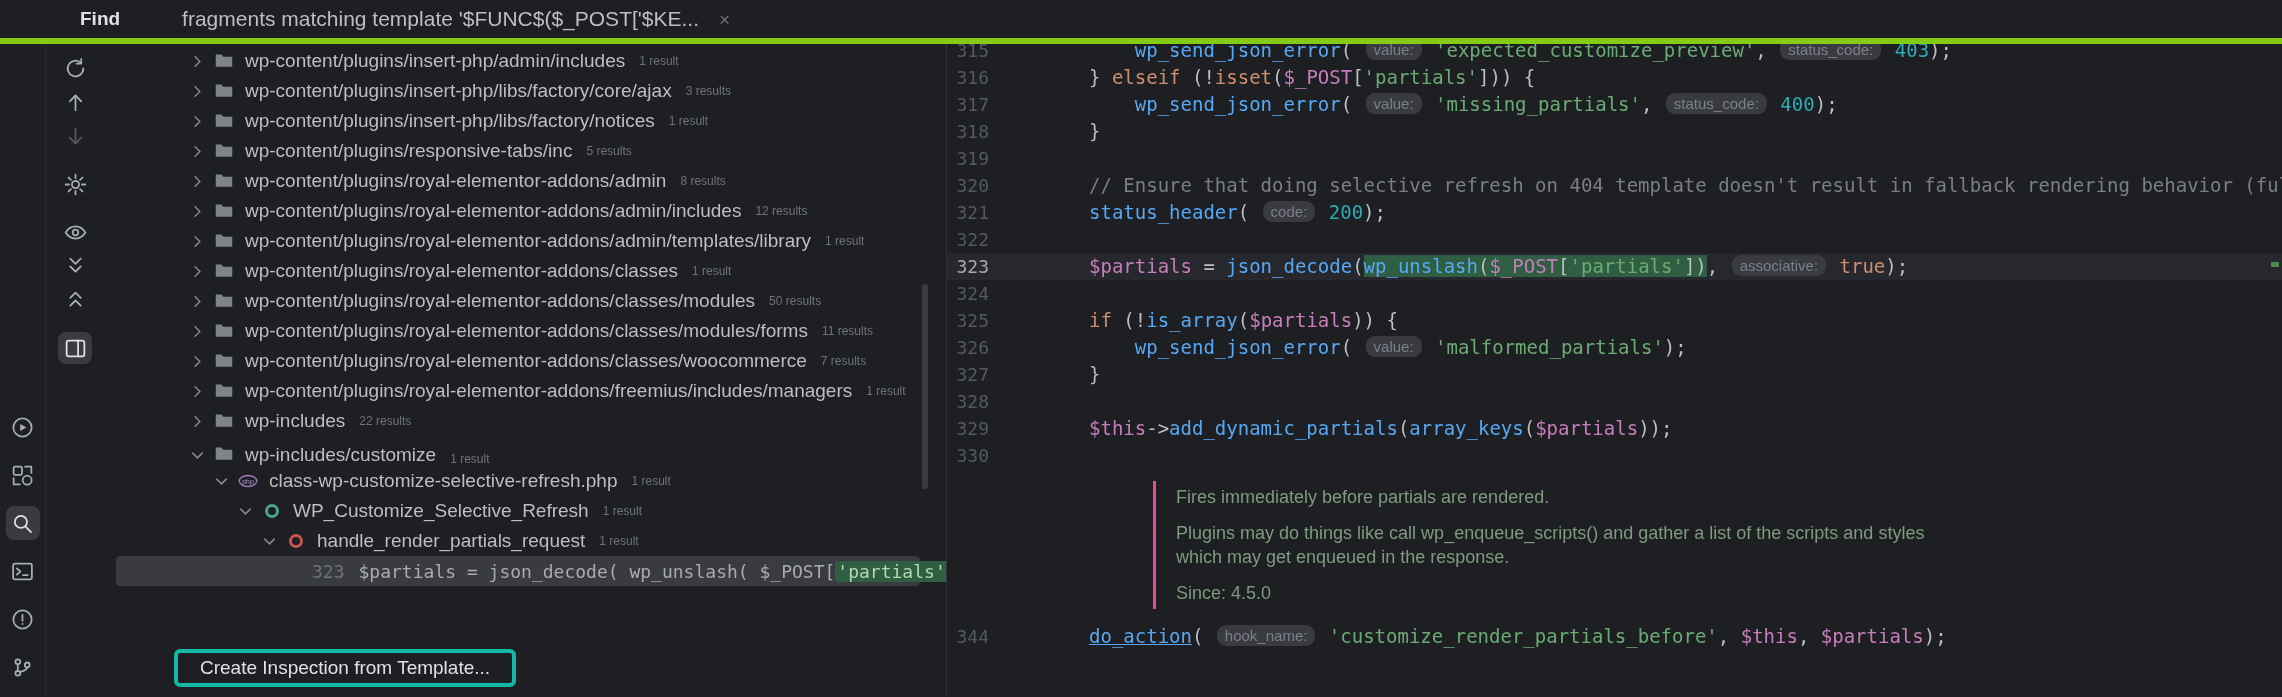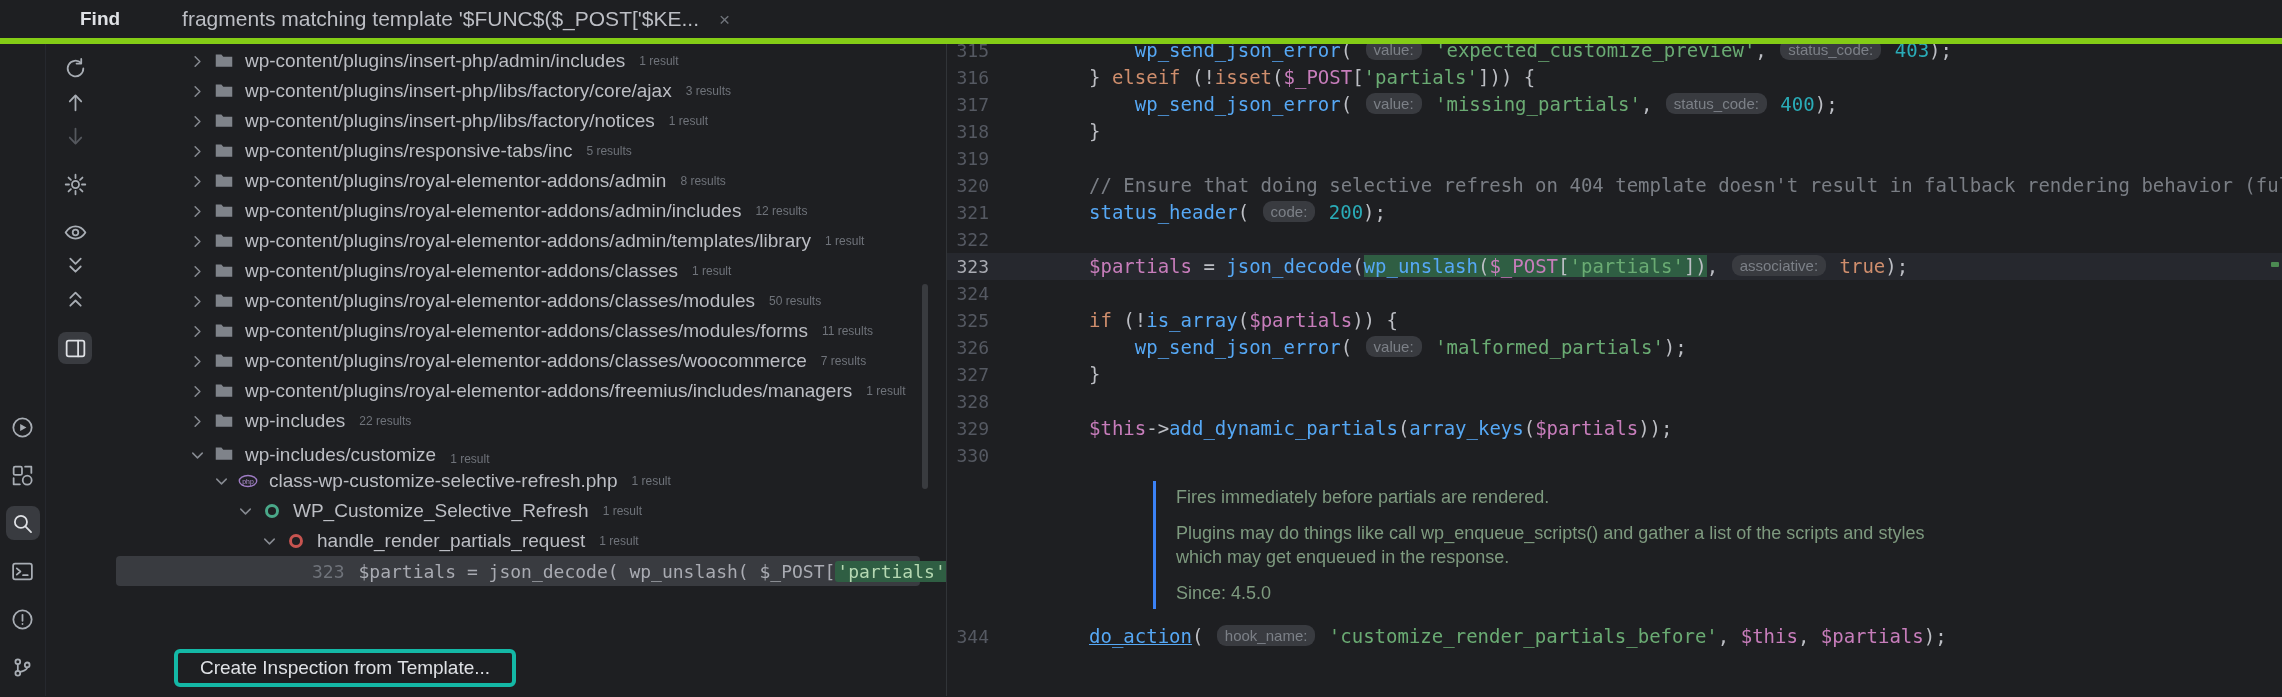--- a/index.html
+++ b/index.html
@@ -56,21 +56,21 @@
   .ed-line.docrow { height:auto; }
   .gut { width:64px; flex:none; text-align:right; padding-right:22px; color:#555962; font-size:18px; }
   .code { padding-left:78px; color:#bcbec4; }
   .ed-line.current { background:#26282e; }
   .ed-line.current .gut { color:#a9abb2; }
   .tk-p { color:#bcbec4; } .tk-k { color:#cf8e6d; } .tk-f { color:#56a8f5; }
   .tk-fu { color:#56a8f5; text-decoration:underline; }
   .tk-s { color:#6aab73; } .tk-n { color:#2aacb8; } .tk-v { color:#c77dbb; } .tk-c { color:#7a7e85; }
   .sel { background:#2f5e43; }
   .hint { display:inline-block; background:#393b40; color:#7c8087; font-family:"Liberation Sans", sans-serif; font-size:15px; line-height:21px; border-radius:9px; padding:0 8px; vertical-align:middle; position:relative; top:-2px; margin:0 2px; }
-  .doc-block { margin:12px 0 14px 142px; border-left:3px solid #3b82f6; padding:4px 0 4px 20px; }
+  .doc-block { margin:12px 0 14px 142px; border-left:3px solid #ec4899; padding:4px 0 4px 20px; }
   .doc-line { font-family:"Liberation Sans", sans-serif; font-size:18px; line-height:24px; color:#7e9a7f; white-space:normal; }
   .doc-gap { height:12px; }
   .stripe { position:absolute; right:0; top:0; bottom:0; width:14px; }
   .stripe-mark { position:absolute; right:3px; top:218px; width:8px; height:5px; background:#4c8a52; border-radius:1px; }
 </style>
 </head>
 <body>
 
 <div class="app">
 

